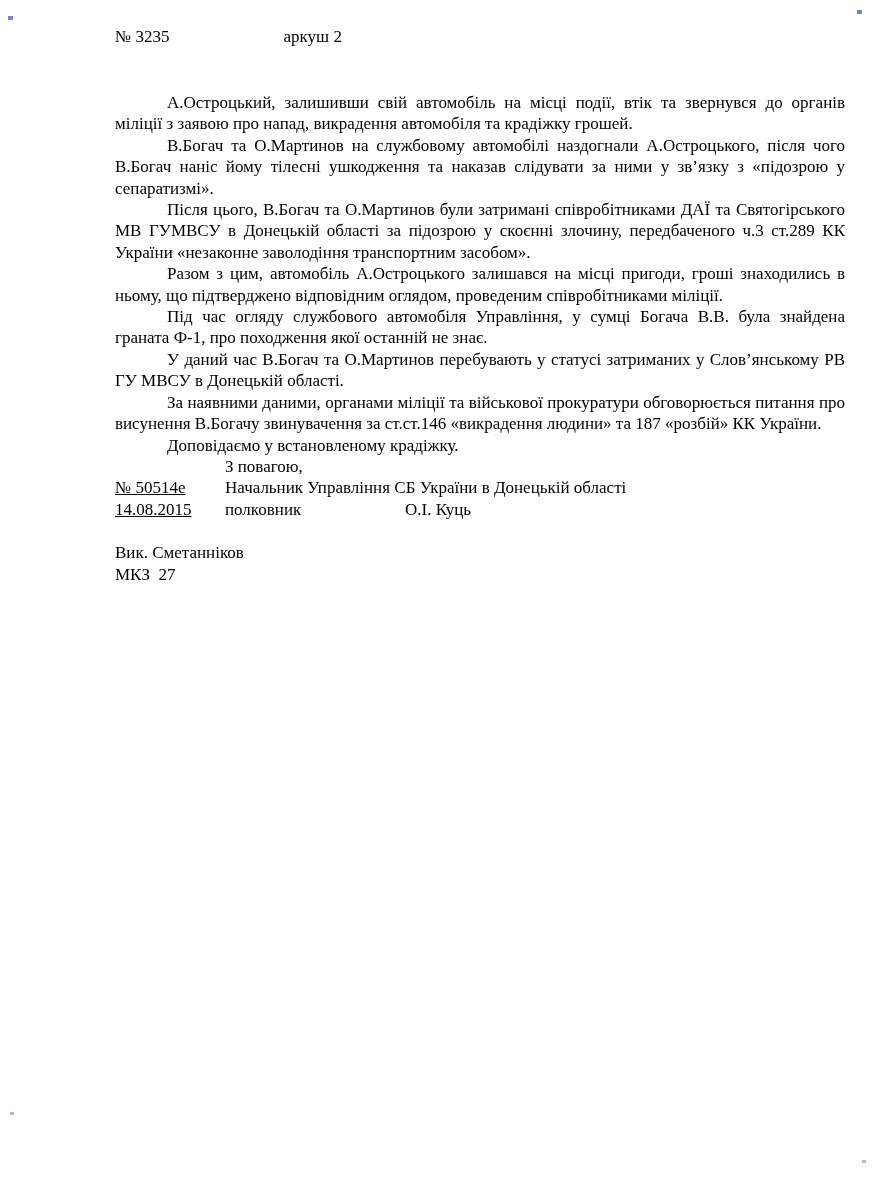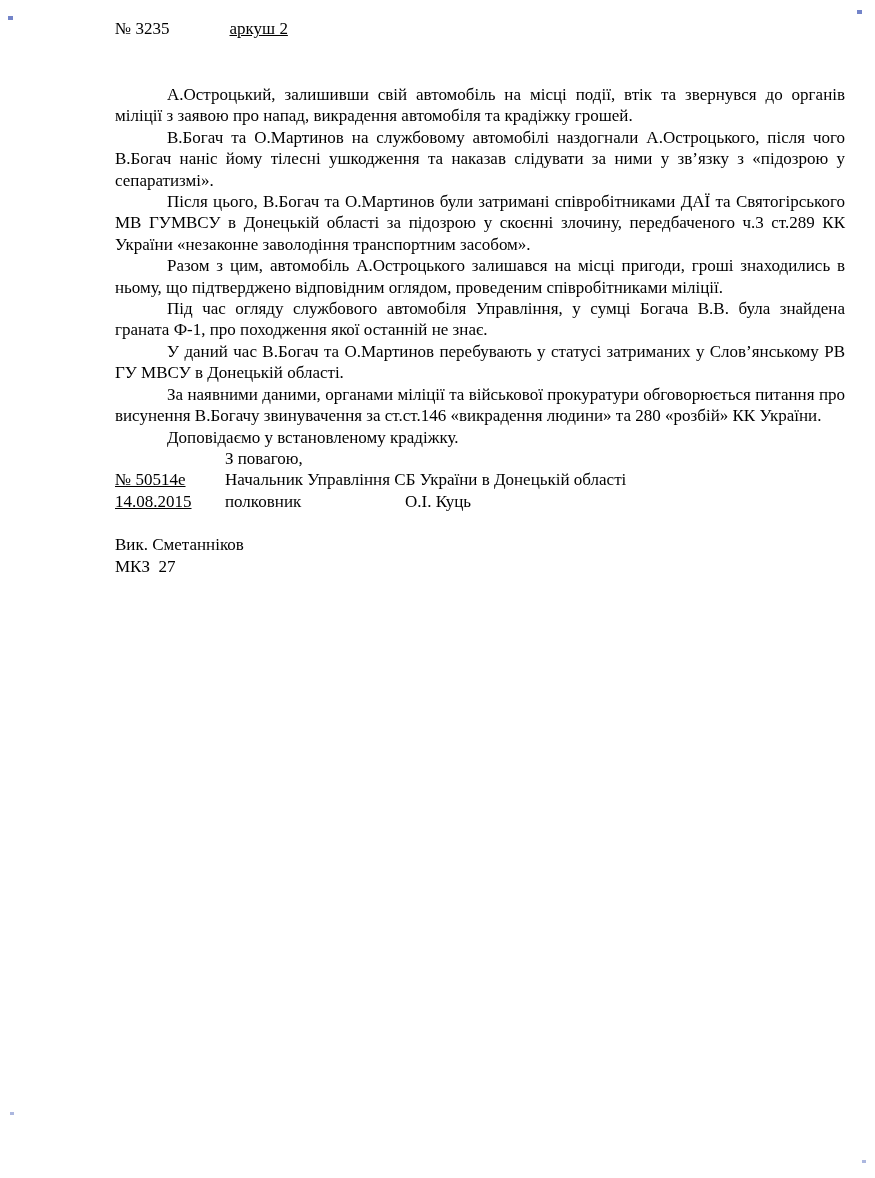--- a/index.html
+++ b/index.html
@@ -12,31 +12,30 @@
     background: #ffffff;
     color: #000000;
     font-family: "Liberation Serif", serif;
     position: relative;
     overflow: hidden;
   }
   .page {
     box-sizing: border-box;
     width: 875px;
     height: 1178px;
-    padding: 18px 30px 0 115px;
+    padding: 26px 30px 0 115px;
   }
   .doc-header {
     display: flex;
     font-size: 17px;
     line-height: 21px;
     margin-bottom: 45px;
   }
   .doc-header .sheet {
-    margin-left: 60px;
-    text-decoration: underline;
+    margin-left: 114px;
   }
   .body-text p {
     margin: 0;
     font-size: 17px;
     line-height: 21.4px;
     text-align: justify;
     text-indent: 52px;
   }
   .signature {
     margin-top: 0;
@@ -85,21 +84,21 @@
     <span class="sheet">аркуш 2</span>
   </div>
 
   <div class="body-text">
     <p>А.Остроцький, залишивши свій автомобіль на місці події, втік та звернувся до органів міліції з заявою про напад, викрадення автомобіля та крадіжку грошей.</p>
     <p>В.Богач та О.Мартинов на службовому автомобілі наздогнали А.Остроцького, після чого В.Богач наніс йому тілесні ушкодження та наказав слідувати за ними у зв’язку з «підозрою у сепаратизмі».</p>
     <p>Після цього, В.Богач та О.Мартинов були затримані співробітниками ДАЇ та Святогірського МВ ГУМВСУ в Донецькій області за підозрою у скоєнні злочину, передбаченого ч.3 ст.289 КК України «незаконне заволодіння транспортним засобом».</p>
     <p>Разом з цим, автомобіль А.Остроцького залишався на місці пригоди, гроші знаходились в ньому, що підтверджено відповідним оглядом, проведеним співробітниками міліції.</p>
     <p>Під час огляду службового автомобіля Управління, у сумці Богача В.В. була знайдена граната Ф-1, про походження якої останній не знає.</p>
     <p>У даний час В.Богач та О.Мартинов перебувають у статусі затриманих у Слов’янському РВ ГУ МВСУ в Донецькій області.</p>
-    <p>За наявними даними, органами міліції та військової прокуратури обговорюється питання про висунення В.Богачу звинувачення за ст.ст.146 «викрадення людини» та 280 «розбій» КК України.</p>
+    <p>За наявними даними, органами міліції та військової прокуратури обговорюється питання про висунення В.Богачу звинувачення за ст.ст.146 «викрадення людини» та 187 «розбій» КК України.</p>
     <p>Доповідаємо у встановленому крадіжку.</p>
   </div>
 
   <div class="signature">
     <div class="sig-row">
       <span class="sig-left"></span>
       <span>З повагою,</span>
     </div>
     <div class="sig-row">
       <span class="sig-left">№ 50514е</span>

